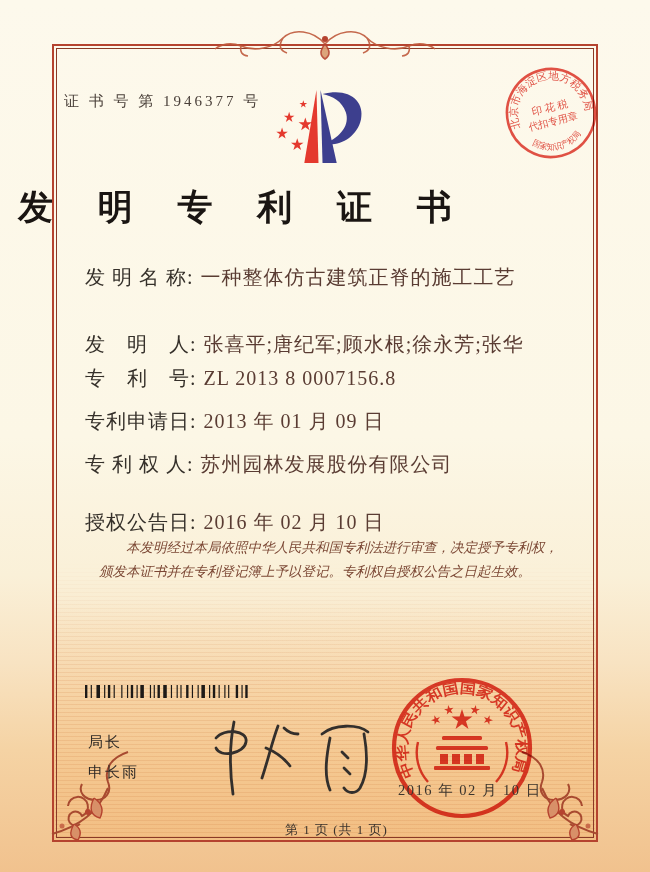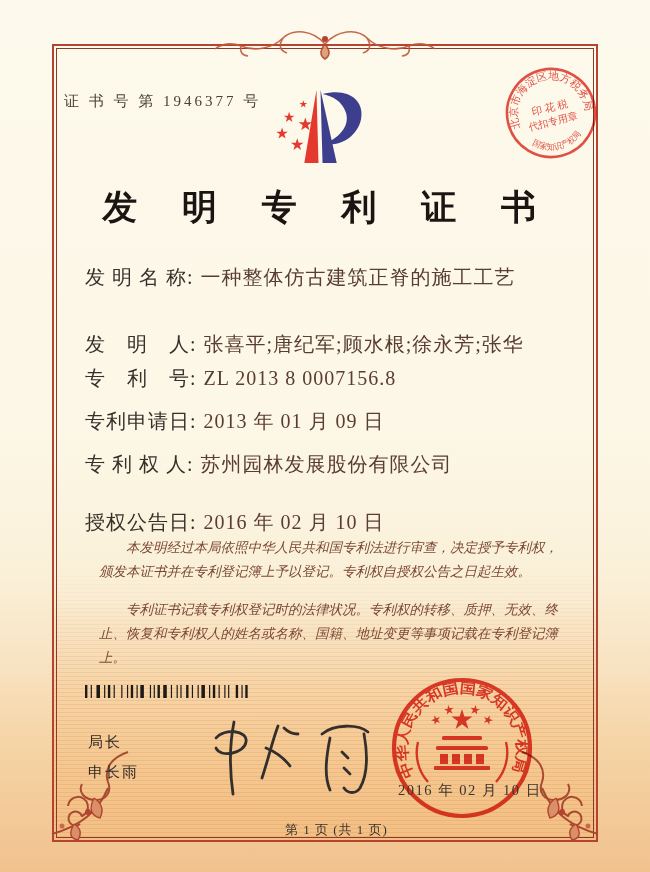--- a/index.html
+++ b/index.html
@@ -11,21 +11,21 @@
   .peach-band{position:absolute;left:54px;right:54px;top:600px;bottom:30px;
     background:linear-gradient(180deg,rgba(246,198,140,0) 0%,rgba(246,198,140,.45) 40%,rgba(243,185,120,.6) 100%);}
   .waves{position:absolute;left:55px;right:55px;top:560px;bottom:31px;
     background:repeating-linear-gradient(0deg,rgba(198,104,42,.14) 0 1px,rgba(0,0,0,0) 1px 4px);
     -webkit-mask-image:linear-gradient(180deg,transparent 0%,#000 45%);
     mask-image:linear-gradient(180deg,transparent 0%,#000 45%);}
   .frame{position:absolute;left:52px;top:44px;right:52px;bottom:30px;border:2px solid var(--border-red,#b5432f);}
   .frame::after{content:"";position:absolute;inset:2px;border:1px solid #8a3a26;}
   .abs{position:absolute;}
   .cert-no{left:64px;top:92px;font-size:15px;letter-spacing:3px;color:#4a403a;}
-  .title{left:0;right:12px;top:184px;text-align:center;font-size:35px;font-weight:700;
+  .title{left:0;right:12px;top:184px;font-size:35px;font-weight:700;
     letter-spacing:18px;text-indent:18px;color:#1a1512;}
   .field{left:85px;font-size:20px;color:#35302a;white-space:nowrap;}
   .flabel{display:inline-block;min-width:80px;letter-spacing:1px;}
   .fvalue{color:#5a3c33;letter-spacing:1px;margin-left:2px;}
   .bodytext{left:85px;top:522px;width:497px;font-size:13.5px;line-height:1.78;
     color:var(--body-brown,#7b4734);font-style:italic;}
   .bodytext p{margin:14px;text-indent:2em;}
   .director{font-size:15px;color:#2f2a26;letter-spacing:2px;}
   .seal-date{left:398px;top:781px;font-size:14.5px;letter-spacing:1.5px;color:#3b342d;z-index:9;}
   .footer{left:0;right:4px;top:821px;text-align:center;font-size:13px;color:#3c332c;letter-spacing:1px;padding-left:27px;}
@@ -129,21 +129,20 @@
     <span class="flabel">专 利 权 人:</span>
     <span class="fvalue">苏州园林发展股份有限公司</span>
   </div>
   <div class="abs field" style="top:509px;">
     <span class="flabel">授权公告日:</span>
     <span class="fvalue">2016 年 02 月 10 日</span>
   </div>
 
   <div class="abs bodytext">
     <p>本发明经过本局依照中华人民共和国专利法进行审查，决定授予专利权，颁发本证书并在专利登记簿上予以登记。专利权自授权公告之日起生效。</p>
-    <p>专利证书记载专利权登记时的法律状况。专利权的转移、质押、无效、终止、恢复和专利权人的姓名或名称、国籍、地址变更等事项记载在专利登记簿上。</p>
   </div>
 
   <div class="abs" style="left:85px;top:684px;">
     <svg id="barcode-svg" width="166" height="13">
         <rect x="0.00" y="0" width="2.37" height="13" fill="#1d1a17"></rect>
         <rect x="5.72" y="0" width="1.18" height="13" fill="#1d1a17"></rect>
         <rect x="11.45" y="0" width="3.55" height="13" fill="#1d1a17"></rect>
         <rect x="19.08" y="0" width="1.18" height="13" fill="#1d1a17"></rect>
         <rect x="22.90" y="0" width="2.37" height="13" fill="#1d1a17"></rect>
         <rect x="28.62" y="0" width="1.18" height="13" fill="#1d1a17"></rect>

